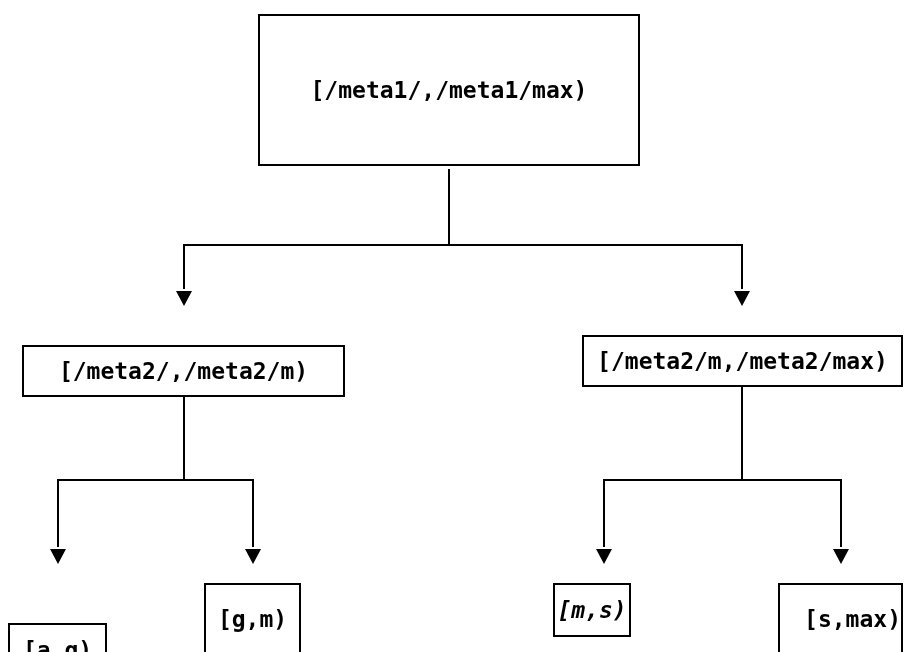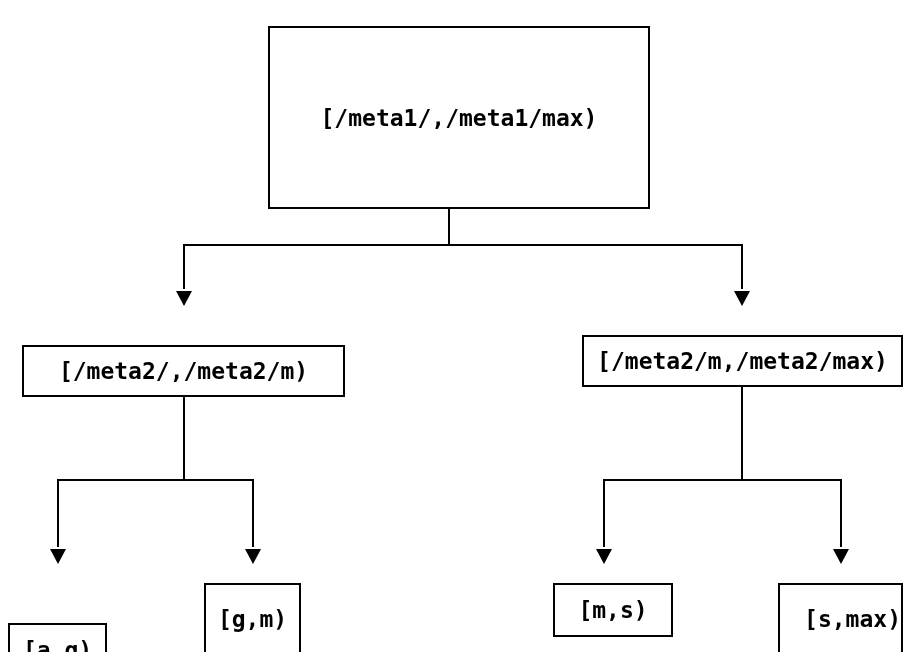--- a/index.html
+++ b/index.html
@@ -64,41 +64,41 @@
     <polygon points="245,549 261,549 253,564" fill="#000000"></polygon>
 
     <path d="M742 377 V481" fill="none" stroke-width="2" stroke="#000000"></path>
     <path d="M604 480 H841" fill="none" stroke-width="2" stroke="#000000"></path>
     <path d="M604 479 V547" fill="none" stroke-width="2" stroke="#000000"></path>
     <polygon points="596,549 612,549 604,564" fill="#000000"></polygon>
     <path d="M841 479 V547" fill="none" stroke-width="2" stroke="#000000"></path>
     <polygon points="833,549 849,549 841,564" fill="#000000"></polygon>
   </svg>
 
-  <div class="node" style="left:268px; top:14px; width:382px; height:183px;margin-top:12px;">
+  <div class="node" style="left:258px; top:14px; width:382px; height:152px;">
     <span class="node-label">[/meta1/,/meta1/max)</span>
   </div>
 
   <div class="node" style="left:22px; top:325px; width:323px; height:52px;margin-top:20px;">
     <span class="node-label">[/meta2/,/meta2/m)</span>
   </div>
 
   <div class="node" style="left:582px; top:335px; width:321px; height:52px;">
     <span class="node-label">[/meta2/m,/meta2/max)</span>
   </div>
 
   <div class="node" style="left:8px; top:583px; width:99px; height:54px;margin-top:40px;">
     <span class="node-label">[a,g)</span>
   </div>
 
   <div class="node" style="left:204px; top:583px; width:97px; height:71px;">
     <span class="node-label">[g,m)</span>
   </div>
 
-  <div class="node" style="left:553px; top:583px; width:120px; height:54px;">
+  <div class="node" style="left:553px; top:583px; width:78px; height:54px;font-style:italic;">
     <span class="node-label">[m,s)</span>
   </div>
 
   <div class="node" style="left:778px; top:583px; width:125px; height:72px;justify-content:flex-end;">
     <span class="node-label">[s,max)</span>
   </div>
 
 </div>
 
 </body></html>

